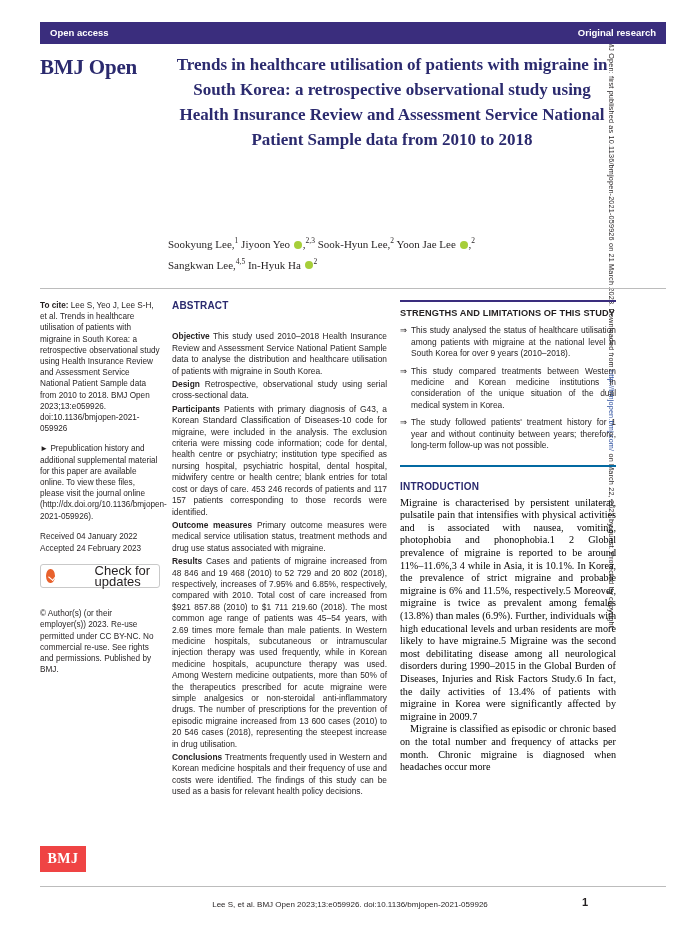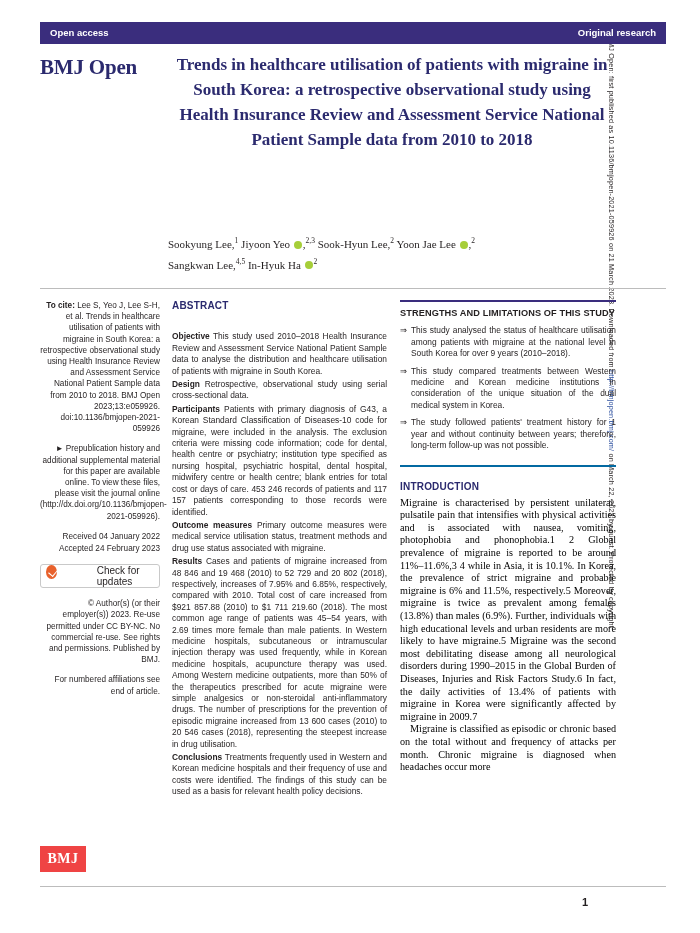--- a/index.html
+++ b/index.html
@@ -151,21 +151,21 @@
     color: #231f20;
     font-size: 8.4px;
     line-height: 11.4px;
     text-align: justify;
   }
   .col3 {
     left: 400px;
     width: 216px;
   }
 
-  .col1 p { margin: 0 0 9px 0; text-align: right; }
+  .col1 p { margin: 0 0 9px 0; }
   .col1 .bold { font-weight: bold; }
 
   .abstract-head {
     font-family: "Liberation Sans", sans-serif;
     font-weight: bold;
     font-size: 10px;
     color: #2b2a6e;
     margin-bottom: 20px;
     letter-spacing: 0.2px;
   }
@@ -219,23 +219,23 @@
   .body-text p + p { text-indent: 10px; }
 
   
   .updates {
     margin-top: 10px;
     width: 118px;
     height: 22px;
     border: 1px solid #c9c9c9;
     border-radius: 3px;
     display: flex;
-    align-items: flex-start;
-    font-family: "Liberation Sans", sans-serif;
-    font-size: 10px;
+    align-items: center;
+    font-family: "Liberation Sans", sans-serif;
+    font-size: 13px;
     color: #231f20;
     background: #fff;
     gap: 35px;
   }
   .updates .badge {
     width: 14px; height: 14px;
     border-radius: 50%;
     background: #e8612c;
     margin: 0 5px 0 5px;
     position: relative;
@@ -322,22 +322,21 @@
     <p><span class="bold">To cite:</span> <span>Lee S, Yeo J, Lee S-H, et al. Trends in healthcare utilisation of patients with migraine in South Korea: a retrospective observational study using Health Insurance Review and Assessment Service National Patient Sample data from 2010 to 2018. BMJ Open 2023;13:e059926. doi:10.1136/bmjopen-2021-059926</span></p>
     <p>► Prepublication history and additional supplemental material for this paper are available online. To view these files, please visit the journal online (http://dx.doi.org/10.1136/bmjopen-2021-059926).</p>
     <p style="margin-bottom:1px;">Received 04 January 2022</p>
     <p>Accepted 24 February 2023</p>
 
     <div class="updates">
       <span class="badge"></span>
       <span>Check for updates</span>
     </div>
 
-    <p style="margin-top:10px;">© Author(s) (or their employer(s)) 2023. Re-use permitted under CC BY-NC. No commercial re-use. See rights and permissions. Published by BMJ.</p>
-    <p>For numbered affiliations see end of article.</p>
+    <p style="margin-top:20px;">© Author(s) (or their employer(s)) 2023. Re-use permitted under CC BY-NC. No commercial re-use. See rights and permissions. Published by BMJ.</p>
   </div>
 
   <div class="col col2">
     <div class="abstract-head">ABSTRACT</div>
     <div id="abstract-body">
         <p><span class="lead">Objective</span><span> This study used 2010–2018 Health Insurance Review and Assessment Service National Patient Sample data to analyse the distribution and healthcare utilisation of patients with migraine in South Korea.</span></p>
         <p><span class="lead">Design</span><span> Retrospective, observational study using serial cross-sectional data.</span></p>
         <p><span class="lead">Participants</span><span> Patients with primary diagnosis of G43, a Korean Standard Classification of Diseases-10 code for migraine, were included in the analysis. The exclusion criteria were missing code information; code for dental, health centre or psychiatry; institution type specified as nursing hospital, psychiatric hospital, dental hospital, midwifery centre or health centre; blank entries for total cost or days of care. 453 246 records of patients and 117 157 patients corresponding to those records were identified.</span></p>
         <p><span class="lead">Outcome measures</span><span> Primary outcome measures were medical service utilisation status, treatment methods and drug use status associated with migraine.</span></p>
         <p><span class="lead">Results</span><span> Cases and patients of migraine increased from 48 846 and 19 468 (2010) to 52 729 and 20 802 (2018), respectively, increases of 7.95% and 6.85%, respectively, compared with 2010. Total cost of care increased from $921 857.88 (2010) to $1 711 219.60 (2018). The most common age range of patients was 45–54 years, with 2.69 times more female than male patients. In Western medicine hospitals, subcutaneous or intramuscular injection therapy was used frequently, while in Korean medicine hospitals, acupuncture therapy was used. Among Western medicine outpatients, more than 50% of the therapeutics prescribed for acute migraine were simple analgesics or non-steroidal anti-inflammatory drugs. The number of prescriptions for the prevention of episodic migraine increased from 13 600 cases (2010) to 20 546 cases (2018), representing the steepest increase in drug utilisation.</span></p>
@@ -360,21 +359,22 @@
           <div class="bullet-row">
             <span class="arrow">⇒</span>
             <span class="btxt">The study followed patients' treatment history for 1 year and without continuity between years; therefore, long-term follow-up was not possible.</span>
           </div>
         </div>
     </div>
 
     <div class="intro-head">INTRODUCTION</div>
     <div class="body-text" id="intro-body">
         <p>Migraine is characterised by persistent unilateral, pulsatile pain that intensifies with physical activities and is associated with nausea, vomiting, photophobia and phonophobia.1 2 Global prevalence of migraine is reported to be around 11%–11.6%,3 4 while in Asia, it is 10.1%. In Korea, the prevalence of strict migraine and probable migraine is 6% and 11.5%, respectively.5 Moreover, migraine is twice as prevalent among females (13.8%) than males (6.9%). Further, individuals with high educational levels and urban residents are more likely to have migraine.5 Migraine was the second most debilitating disease among all neurological disorders during 1990–2015 in the Global Burden of Diseases, Injuries and Risk Factors Study.6 In fact, the daily activities of 13.4% of patients with migraine in Korea were significantly affected by migraine in 2009.7</p>
-        <p>Migraine is classified as episodic or chronic based on the total without and frequency of attacks per month. Chronic migraine is diagnosed when headaches occur more</p>
+        <p>Migraine is classified as episodic or chronic based on the total number and frequency of attacks per month. Chronic migraine is diagnosed when headaches occur more</p>
       </div>
   </div>
 
   <div class="footer-rule"></div>
   <div class="bmj-logo">BMJ</div>
+  <div class="footer-cite">Lee S, et al. BMJ Open 2023;13:e059926. doi:10.1136/bmjopen-2021-059926</div>
   <div class="footer-page">1</div>
 
 </div>
 
 </body></html>

